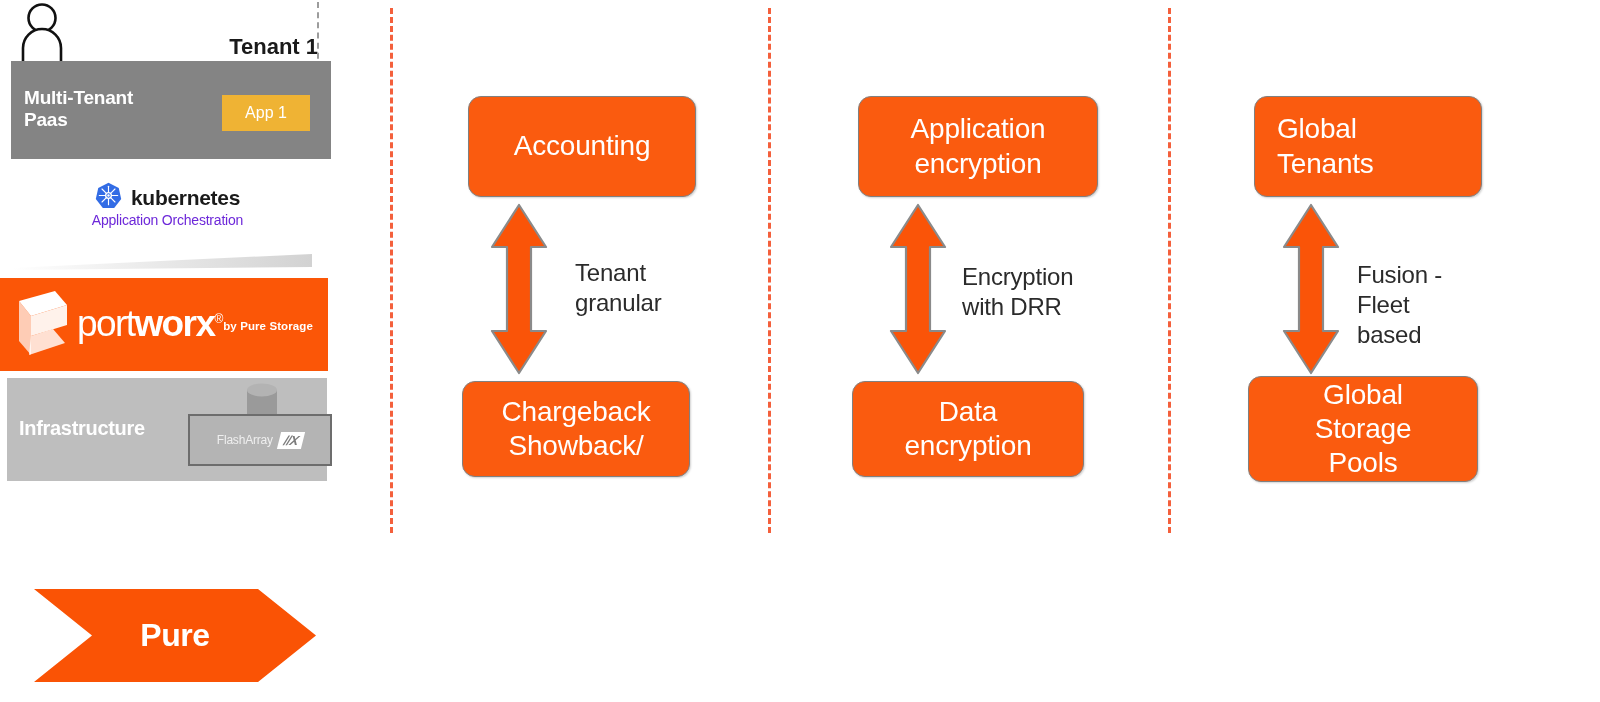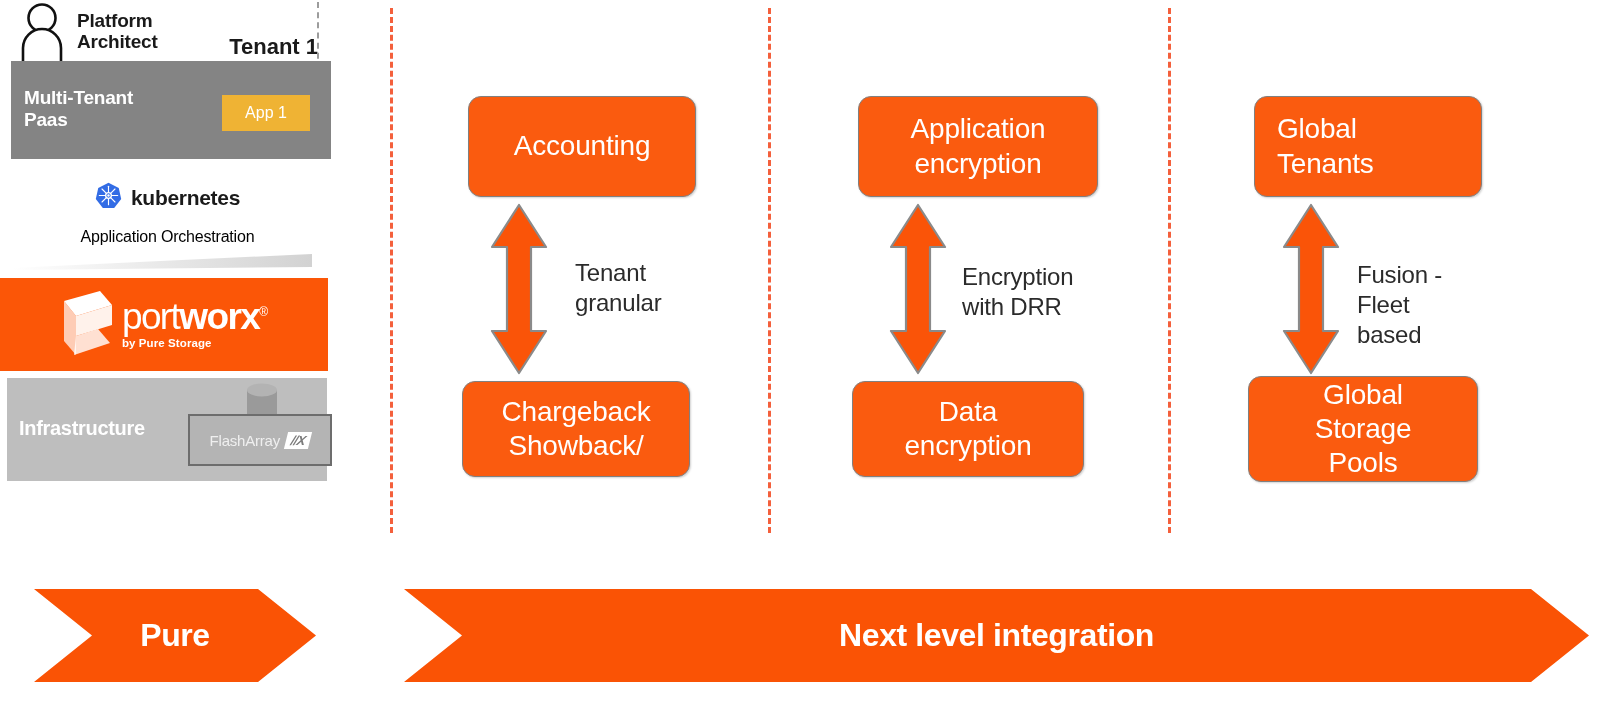--- a/index.html
+++ b/index.html
@@ -96,38 +96,37 @@
     font-size: 21px;
     font-weight: bold;
     color: #1a1a1a;
     letter-spacing: -0.3px;
   }
   .k8s-sub {
     position: absolute;
     left: 0; top: 212px;
     width: 335px;
     text-align: center;
-    font-size: 16px;
-    color: #000000;
-    letter-spacing: -0.2px;
-    margin-top: 16px;
+    font-size: 14px;
+    color: #6d28d9;
+    letter-spacing: -0.2px;
   }
   .wedge { position: absolute; left: 12px; top: 252px; }
 
   .pwx-band {
     position: absolute;
     left: 0; top: 278px;
     width: 328px; height: 93px;
     background: #FB5607;
     display: flex;
     align-items: center;
     justify-content: center;
   }
   .pwx-lockup { display: flex; align-items: center; gap: 8px; }
-  .pwx-words { display: flex; flex-direction: column; align-items: flex-start; }
+  .pwx-words { display: flex; flex-direction: row; align-items: center; }
   .pwx-word {
     font-size: 37px;
     color: #ffffff;
     line-height: 0.92;
     letter-spacing: -1.6px;
   }
   .pwx-word b { font-weight: bold; }
   .pwx-word .reg { font-size: 12px; vertical-align: super; letter-spacing: 0; }
   .pwx-by {
     font-size: 11.5px;
@@ -156,21 +155,21 @@
     left: 188px; top: 414px;
     width: 140px; height: 48px;
     border: 2px solid #6d6d6d;
     background: #B4B4B4;
     display: flex;
     align-items: center;
     justify-content: center;
     gap: 6px;
   }
   .fa-text {
-    font-size: 15px;
+    font-size: 12px;
     color: #efefef;
     letter-spacing: -0.2px;
   }
   .fa-badge {
     background: #ffffff;
     color: #7c7c7c;
     font-size: 13px;
     font-weight: bold;
     font-style: italic;
     padding: 1px 5px;
@@ -231,24 +230,20 @@
   <div class="vdash" style="left:768px;"></div>
   <div class="vdash" style="left:1168px;"></div>
 
   <div class="person-icon">
     <svg width="52" height="62" viewBox="0 0 52 62">
       <circle cx="24" cy="16" r="13.5" fill="#ffffff" stroke="#111111" stroke-width="2.6"></circle>
       <path d="M5 62 V46 a19 19 0 0 1 38 0 V62" fill="#ffffff" stroke="#111111" stroke-width="2.6"></path>
     </svg>
   </div>
 
-  <div class="persona-label">
-    <div>Platform</div>
-    <div>Architect</div>
-  </div>
 
   <div class="tenant-label">Tenant 1</div>
   <div class="tenant-divider"></div>
 
   <div class="paas-band"></div>
   <div class="paas-title">
     <div>Multi-Tenant</div>
     <div>Paas</div>
   </div>
   <div class="app-chip">App 1</div>
@@ -387,17 +382,14 @@
     <span>
       <span style="display:block">Global</span>
       <span style="display:block">Storage</span>
       <span style="display:block">Pools</span>
     </span>
   </div>
 
   <div class="chevron" id="chev-today">
     <span>Pure</span>
   </div>
-  <div class="chevron" id="chev-next">
-    <span>Next level integration</span>
-  </div>
 
 </div>
 
 </body></html>

